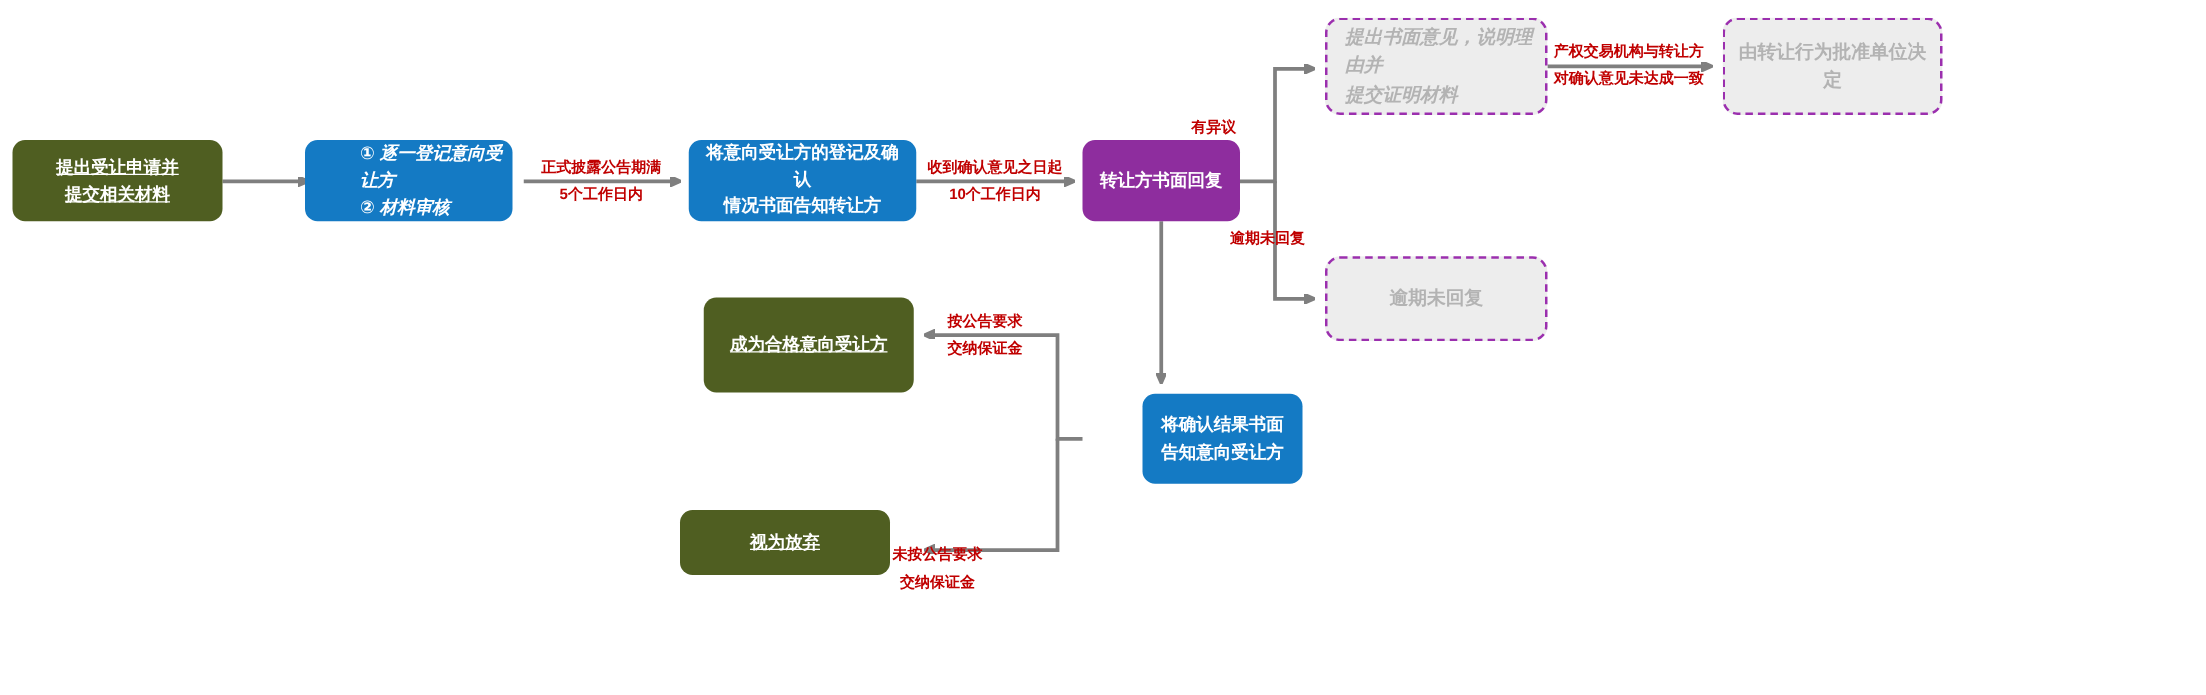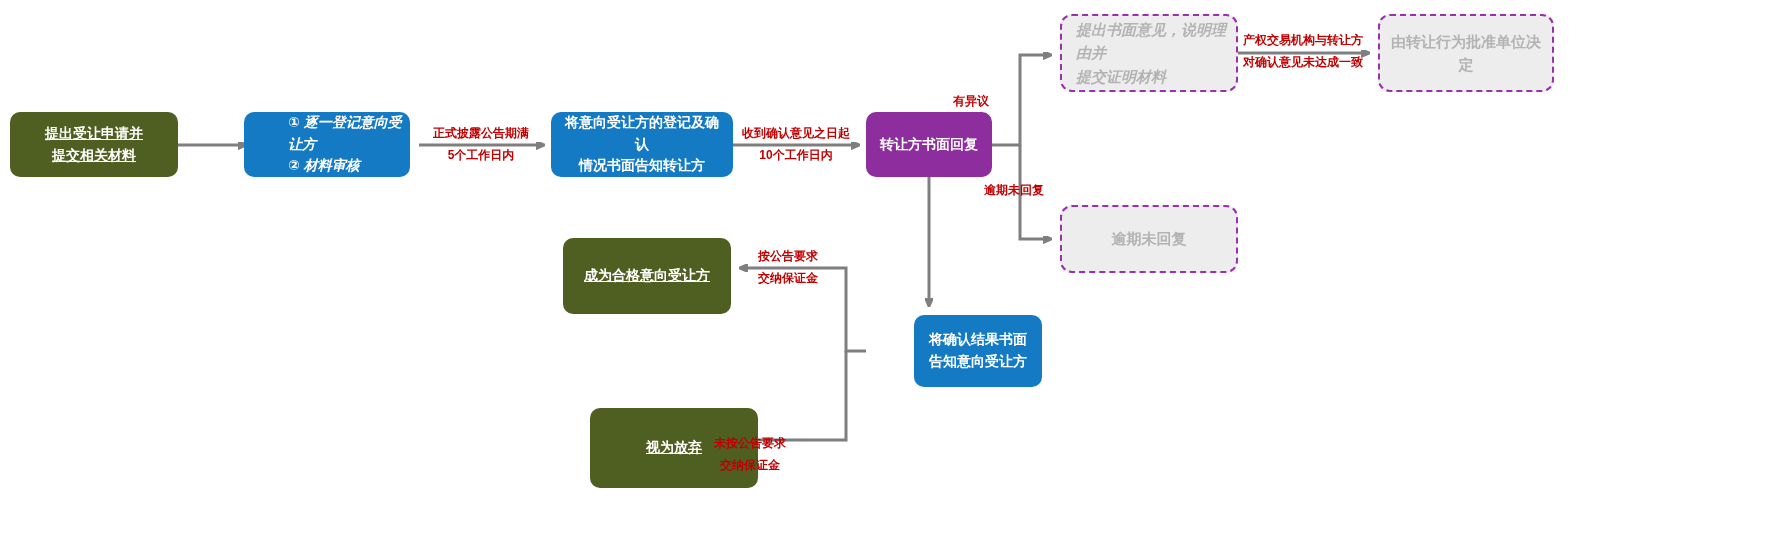--- a/index.html
+++ b/index.html
@@ -116,21 +116,21 @@
 
   <div class="node ghost" style="left:1378px; top:14px; width:176px; height:78px;">由转让行为批准单位决定</div>
 
   <div class="node ghost" style="left:1060px; top:205px; width:178px; height:68px;">逾期未回复</div>
 
   <div class="node blue" style="left:866px; top:315px; width:128px; height:72px;margin-left:48px;">将确认结果书面
 告知意向受让方</div>
 
   <div class="node olive" style="left:563px; top:238px; width:168px; height:76px;">成为合格意向受让方</div>
 
-  <div class="node olive" style="left:590px; top:408px; width:168px; height:80px;">视为放弃</div>
+  <div class="node olive" style="left:544px; top:408px; width:168px; height:52px;">视为放弃</div>
 
   <div class="edge-label" style="left:481px; top:145px;">正式披露公告期满
 5个工作日内</div>
 
   <div class="edge-label" style="left:796px; top:145px;">收到确认意见之日起
 10个工作日内</div>
 
   <div class="edge-label" style="left:971px; top:103px;font-family:Liberation Mono, monospace;">有异议</div>
 
   <div class="edge-label" style="left:1014px; top:191px;">逾期未回复</div>

